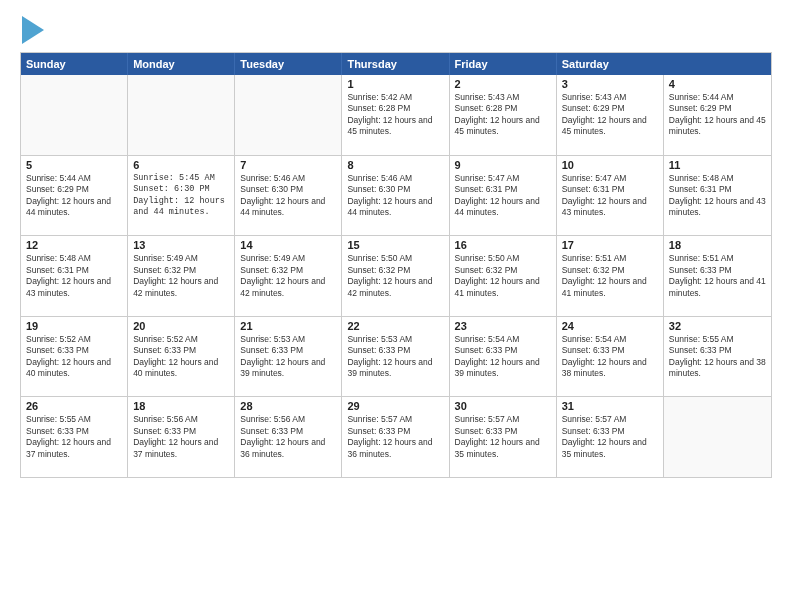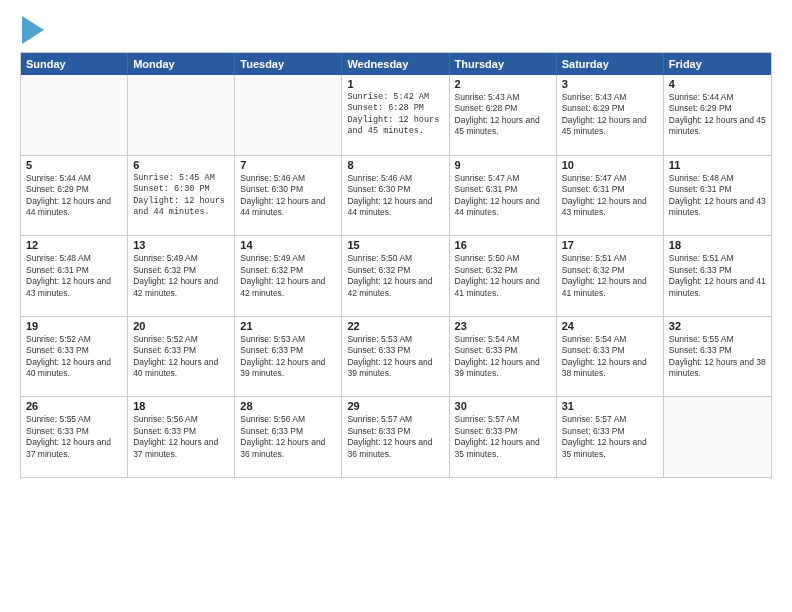--- a/index.html
+++ b/index.html
@@ -128,34 +128,33 @@
       <div class="location"></div>
     </div>
   </div>
 
   <div class="calendar">
     <div class="cal-header">
 
     <div class="cal-header-cell">Sunday</div>
         <div class="cal-header-cell">Monday</div>
         <div class="cal-header-cell">Tuesday</div>
-        <div class="cal-header-cell">Wednesday</div>
         <div class="cal-header-cell">Thursday</div>
+        <div class="cal-header-cell">Friday</div>
         <div class="cal-header-cell">Saturday</div>
-        <div class="cal-header-cell">Friday</div>
       </div>
     <div class="cal-body">
 
     <div class="cal-row">
           <div class="cal-cell empty"></div>
           <div class="cal-cell empty"></div>
           <div class="cal-cell empty"></div>
           <div class="cal-cell">
             <div class="day-num">1</div>
-            <div class="cell-text" style="white-space: pre-line; font-family: Liberation Mono, monospace;">Sunrise: 5:42 AM
+            <div class="cell-text" style="white-space: pre-line;">Sunrise: 5:42 AM
 Sunset: 6:28 PM
 Daylight: 12 hours and 45 minutes.</div>
           </div>
           <div class="cal-cell">
             <div class="day-num">2</div>
             <div class="cell-text" style="white-space: pre-line;">Sunrise: 5:43 AM
 Sunset: 6:28 PM
 Daylight: 12 hours and 45 minutes.</div>
           </div>
           <div class="cal-cell">

